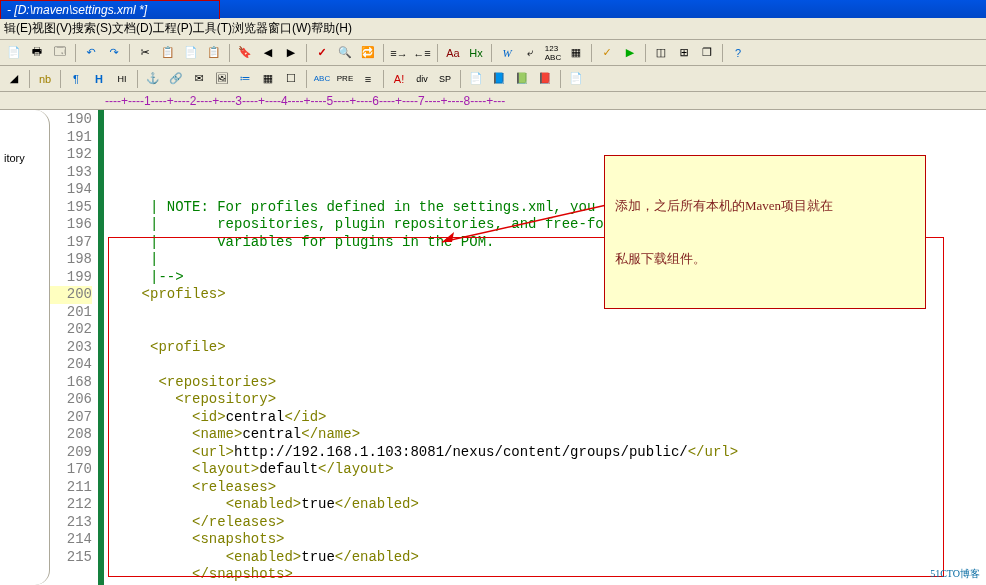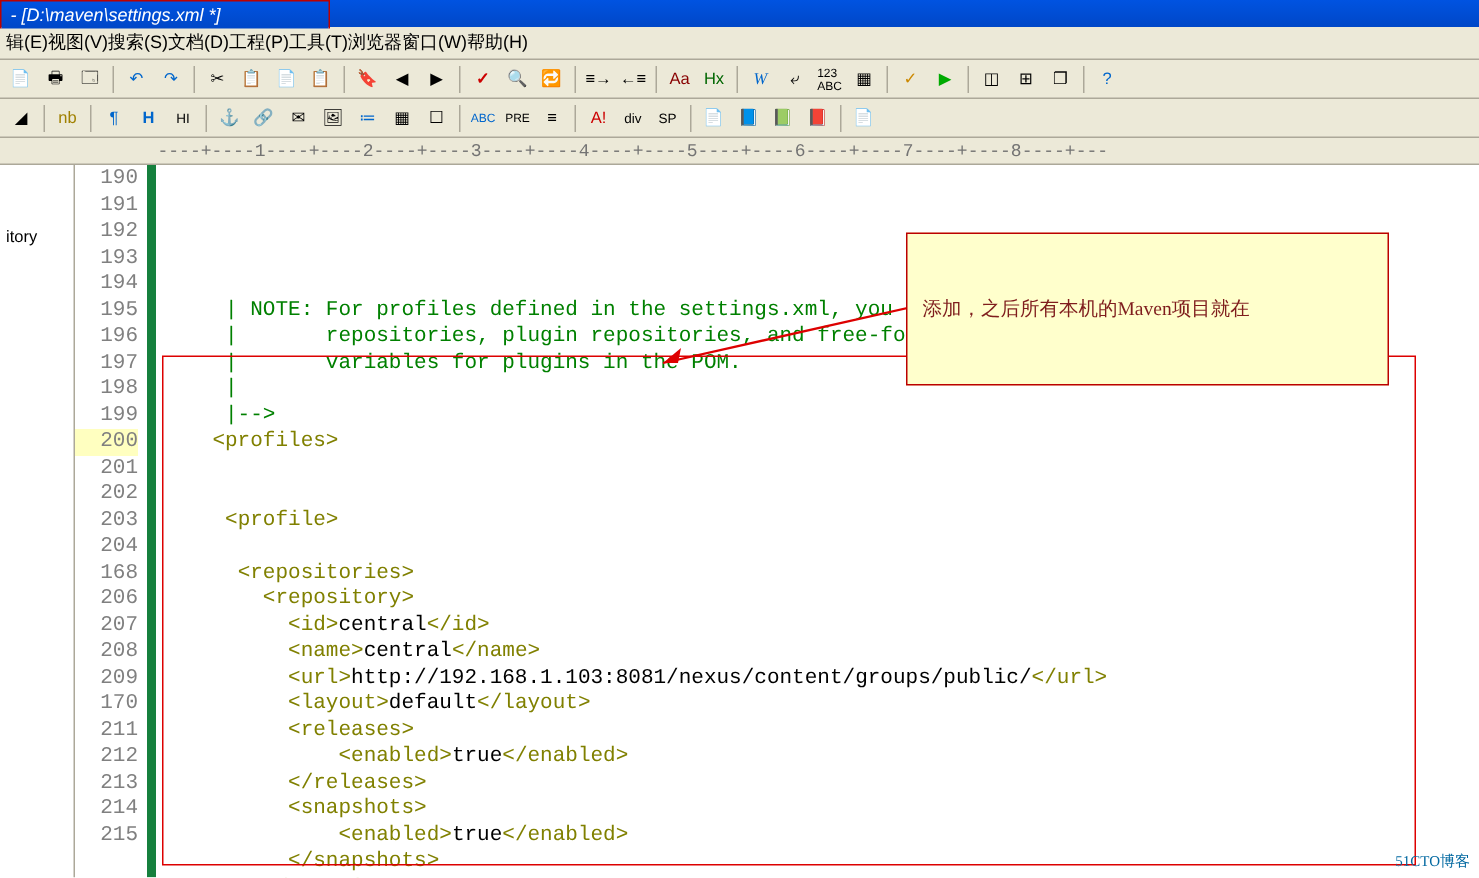--- a/index.html
+++ b/index.html
@@ -4,23 +4,23 @@
 <style>
 * { margin: 0; padding: 0; box-sizing: border-box; }
 body { font-family: "Microsoft YaHei", "SimSun", Arial, sans-serif; font-size: 12px; background: #fff; overflow: hidden; width: 986px; height: 585px; }
 .titlebar { background: linear-gradient(to bottom, #0053e1, #0047c7); color: #fff; padding: 2px 6px; font-size: 12px; border: 1px solid #b00; border-bottom: none; display:inline-block; min-width:220px;font-style:italic; }
 .titlewrap { background: linear-gradient(to bottom, #0053e1, #0047c7); height:18px; }
 .menubar { background: #ece9d8; border-bottom: 1px solid #aca899; padding: 2px 4px; display: flex; }
 .menubar span { cursor: default; }
 .toolbar { background: #ece9d8; border-bottom: 1px solid #aca899; padding: 2px 4px; display: flex; align-items: center; gap: 3px; flex-wrap: nowrap; height:26px; }
 .tbtn { width: 20px; height: 20px; display: inline-flex; align-items: center; justify-content: center; font-size: 11px; border: 1px solid transparent; cursor: default; }
 .sep { width: 1px; height: 18px; background: #aca899; margin: 0 2px; }
-.ruler { background: #ece9d8; border-bottom: 1px solid #aca899; font-family: Liberation Mono, monospace; font-size: 12px; color: #737373; padding-left: 105px; white-space: pre; height:18px; line-height:18px; overflow:hidden; }
+.ruler { background: #ece9d8; border-bottom: 1px solid #aca899; font-family: Liberation Sans, sans-serif; font-size: 12px; color: #a21caf; padding-left: 105px; white-space: pre; height:18px; line-height:18px; overflow:hidden; }
 .mainarea { display: flex; height: calc(585px - 18px - 22px - 26px - 26px - 18px); }
-.sidebar { width: 50px; border-right: 1px solid #aca899; background: #fff; padding: 40px 2px 2px 2px; font-size:11px; }
+.sidebar { width: 50px; border-right: 1px solid #aca899; background: #fff; padding: 40px 2px 2px 2px; font-size:11px;border-radius:15px; }
 .sideitem { padding: 2px; }
 .editor { flex: 1; display: flex; position: relative; overflow:hidden; }
 .gutter { width: 54px; background: #fff; border-right: 6px solid #15803d; font-family: "Courier New", monospace; font-size: 14px; color: #808080; text-align: right; padding-right: 6px; line-height: 17.5px; padding-top:1px;}
 .gutter .ln { height: 17.5px; }
 .gutter .mod { background: #ffffc0; }
 .code { flex: 1; font-family: "Courier New", monospace; font-size: 14px; line-height: 17.5px; white-space: pre; padding-left: 4px; position: relative; padding-top:1px;}
 .code .row { height: 17.5px; }
 .c-comment { color: #008000; }
 .c-tag { color: #808000; }
 .c-text { color: #000; }
@@ -154,20 +154,21 @@
         <div class="ln">170</div>
         <div class="ln">211</div>
         <div class="ln">212</div>
         <div class="ln">213</div>
         <div class="ln">214</div>
         <div class="ln">215</div>
       </div>
     <div class="code" id="code">
       <div class="callout">
         <div>添加，之后所有本机的Maven项目就在</div>
+        <div>私服下载组件。</div>
       </div>
       <svg class="arrow" width="220" height="60">
         <line x1="210" y1="5" x2="10" y2="50" stroke="#d00" stroke-width="1.5"></line>
         <polygon points="10,50 22,40 20,50" fill="#d00"></polygon>
       </svg>
       <div class="redbox"></div>
     <div class="row">    <span class="c-comment"> | NOTE: For profiles defined in the settings.xml, you are restricted to specifying on</span></div><div class="row">    <span class="c-comment"> |       repositories, plugin repositories, and free-form properties to be used as con</span></div><div class="row">    <span class="c-comment"> |       variables for plugins in the POM.</span></div><div class="row">    <span class="c-comment"> |</span></div><div class="row">    <span class="c-comment"> |--&gt;</span></div><div class="row">    <span class="c-tag">&lt;profiles&gt;</span></div><div class="row"> </div><div class="row"> </div><div class="row">     <span class="c-tag">&lt;profile&gt;</span></div><div class="row"> </div><div class="row">      <span class="c-tag">&lt;repositories&gt;</span></div><div class="row">        <span class="c-tag">&lt;repository&gt;</span></div><div class="row">          <span class="c-tag">&lt;id&gt;</span><span class="c-text">central</span><span class="c-tag">&lt;/id&gt;</span></div><div class="row">          <span class="c-tag">&lt;name&gt;</span><span class="c-text">central</span><span class="c-tag">&lt;/name&gt;</span></div><div class="row">          <span class="c-tag">&lt;url&gt;</span><span class="c-text">http://192.168.1.103:8081/nexus/content/groups/public/</span><span class="c-tag">&lt;/url&gt;</span></div><div class="row">          <span class="c-tag">&lt;layout&gt;</span><span class="c-text">default</span><span class="c-tag">&lt;/layout&gt;</span></div><div class="row">          <span class="c-tag">&lt;releases&gt;</span></div><div class="row">              <span class="c-tag">&lt;enabled&gt;</span><span class="c-text">true</span><span class="c-tag">&lt;/enabled&gt;</span></div><div class="row">          <span class="c-tag">&lt;/releases&gt;</span></div><div class="row">          <span class="c-tag">&lt;snapshots&gt;</span></div><div class="row">              <span class="c-tag">&lt;enabled&gt;</span><span class="c-text">true</span><span class="c-tag">&lt;/enabled&gt;</span></div><div class="row">          <span class="c-tag">&lt;/snapshots&gt;</span></div><div class="row">        <span class="c-tag">&lt;/repository&gt;</span></div></div>
   </div>
 </div>
 

